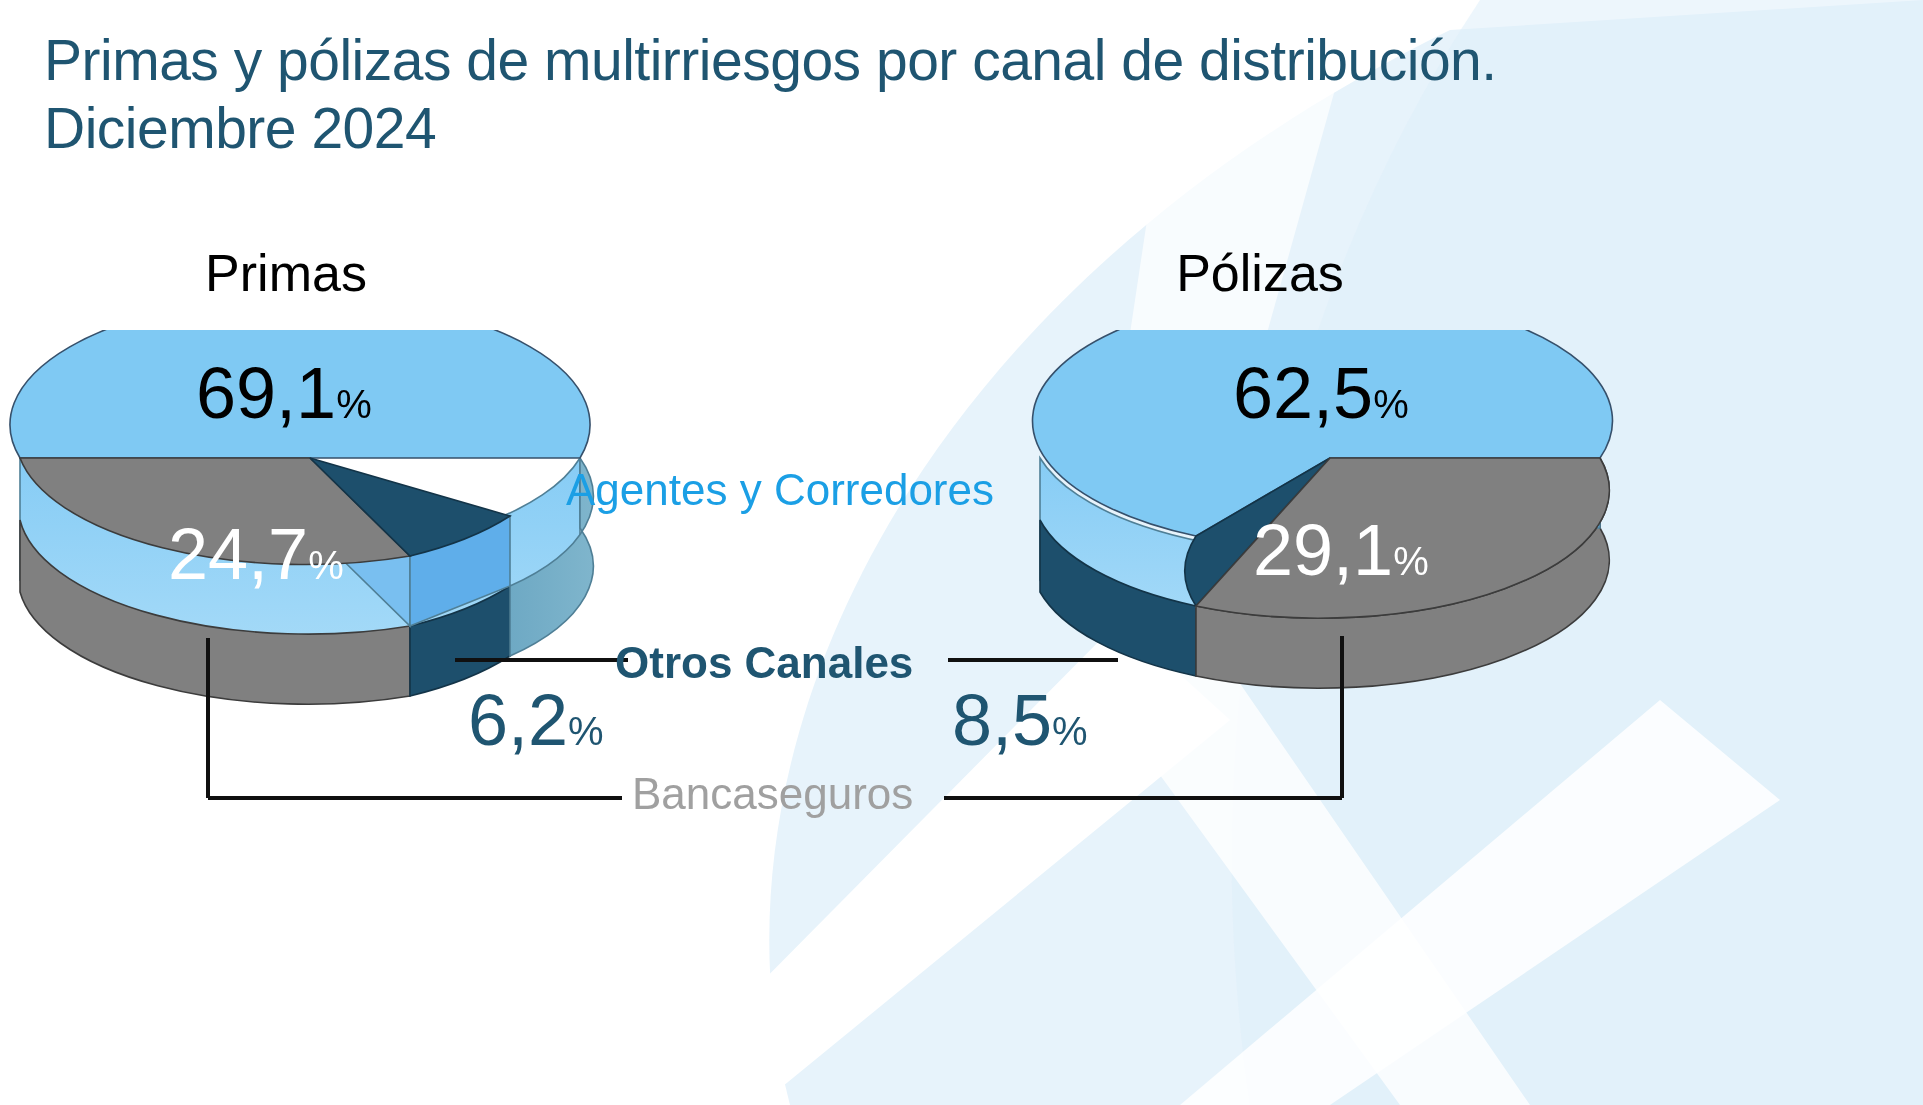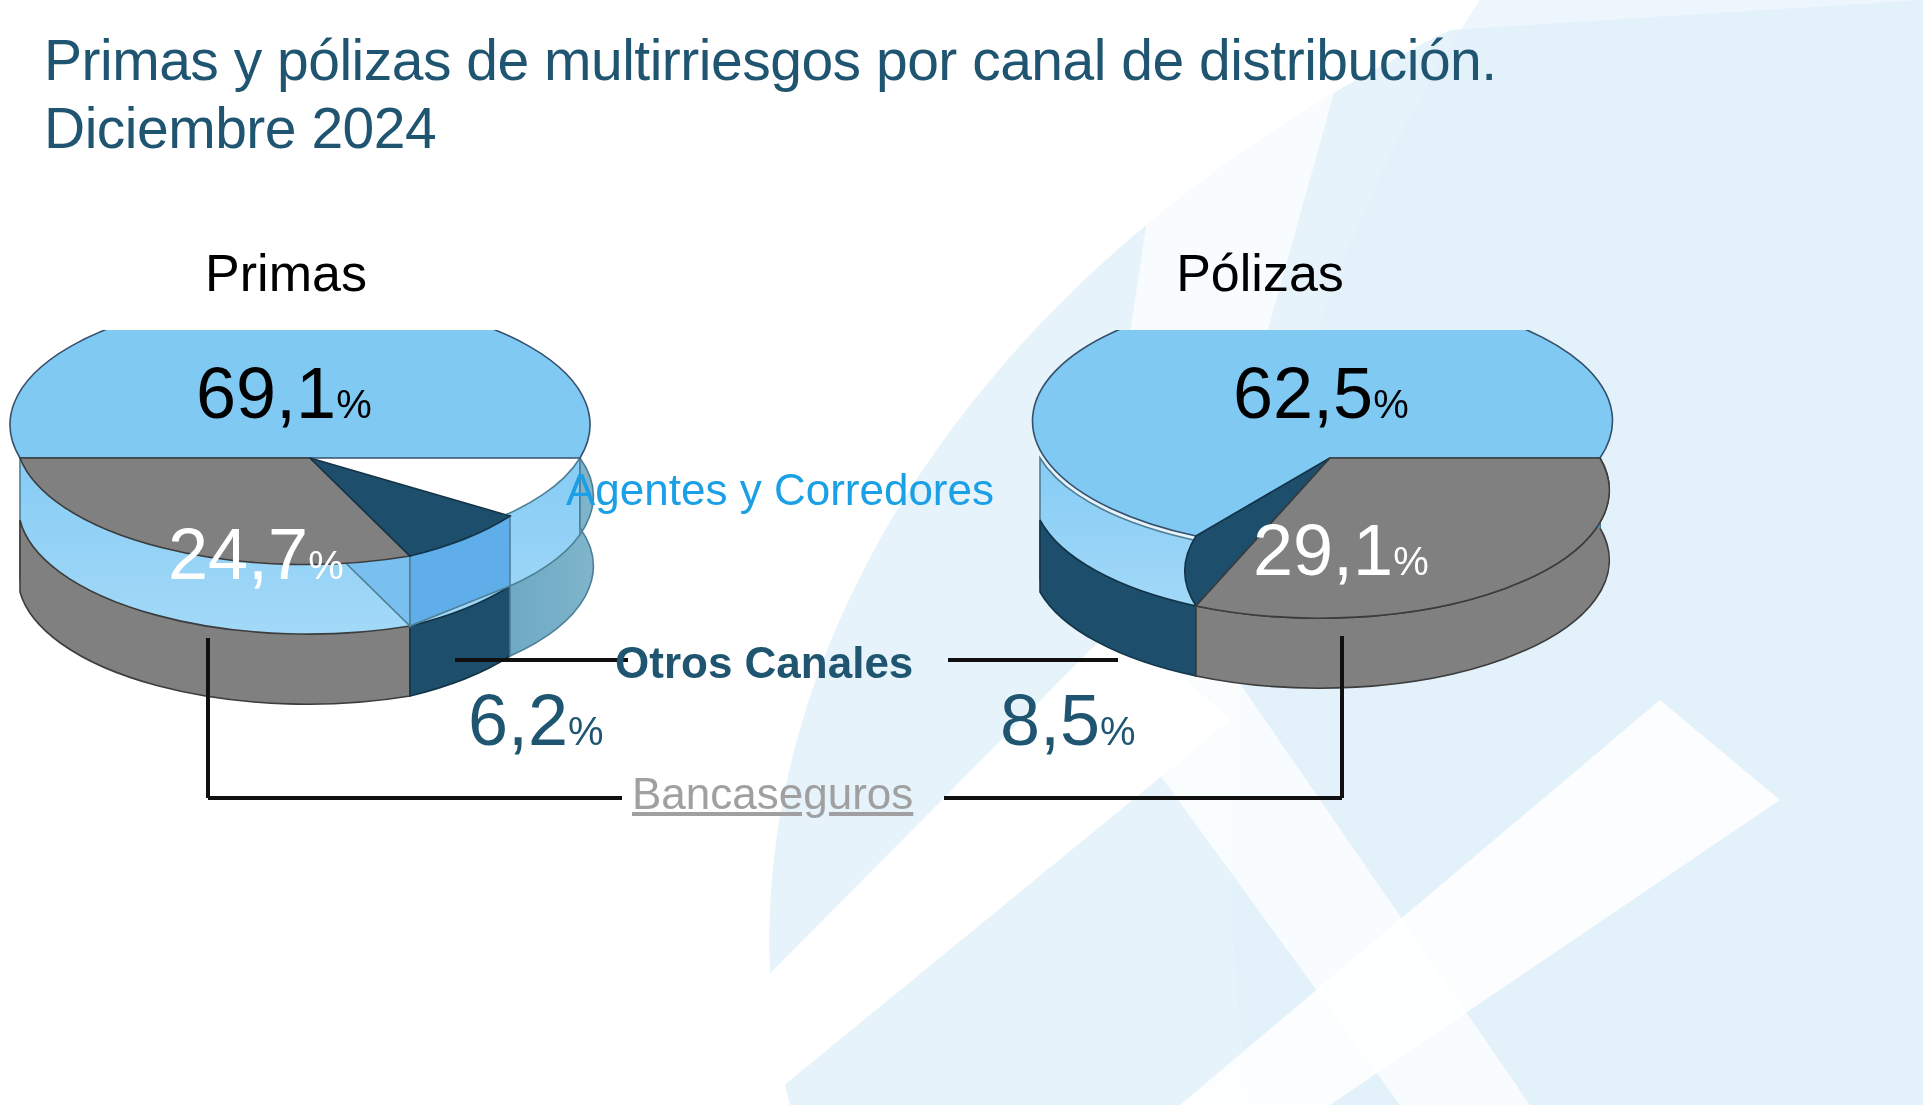--- a/index.html
+++ b/index.html
@@ -46,31 +46,31 @@
   .pct-dark{color:#1F5571;}
   .pct-black{color:#000000;}
   .pct-white{color:#ffffff;}
 
   #pct-primas-agentes{left:196px;top:357px;}
   #pct-primas-banca{left:168px;top:518px;}
   #pct-primas-otros{left:468px;top:684px;}
 
   #pct-polizas-agentes{left:1233px;top:357px;}
   #pct-polizas-banca{left:1253px;top:514px;}
-  #pct-polizas-otros{left:1000px;top:684px;}
+  #pct-polizas-otros{left:952px;top:684px;}
 
   .chan-label{
     position:absolute;
     white-space:nowrap;
     font-size:44px;
     line-height:1;
   }
   #label-agentes{left:566px;top:444px;color:#1B9FE5;margin-top:24px;}
   #label-otros{left:615px;top:641px;color:#1F5571;font-weight:bold;}
-  #label-banca{left:632px;top:772px;color:#A0A0A0;text-decoration:underline;}
+  #label-banca{left:632px;top:772px;color:#A0A0A0;}
 
   svg{display:block;}
 </style>
 </head>
 <body>
 
 <div id="stage">
 
   <svg id="bg-deco" viewBox="0 0 1923 1105">
     <defs>

